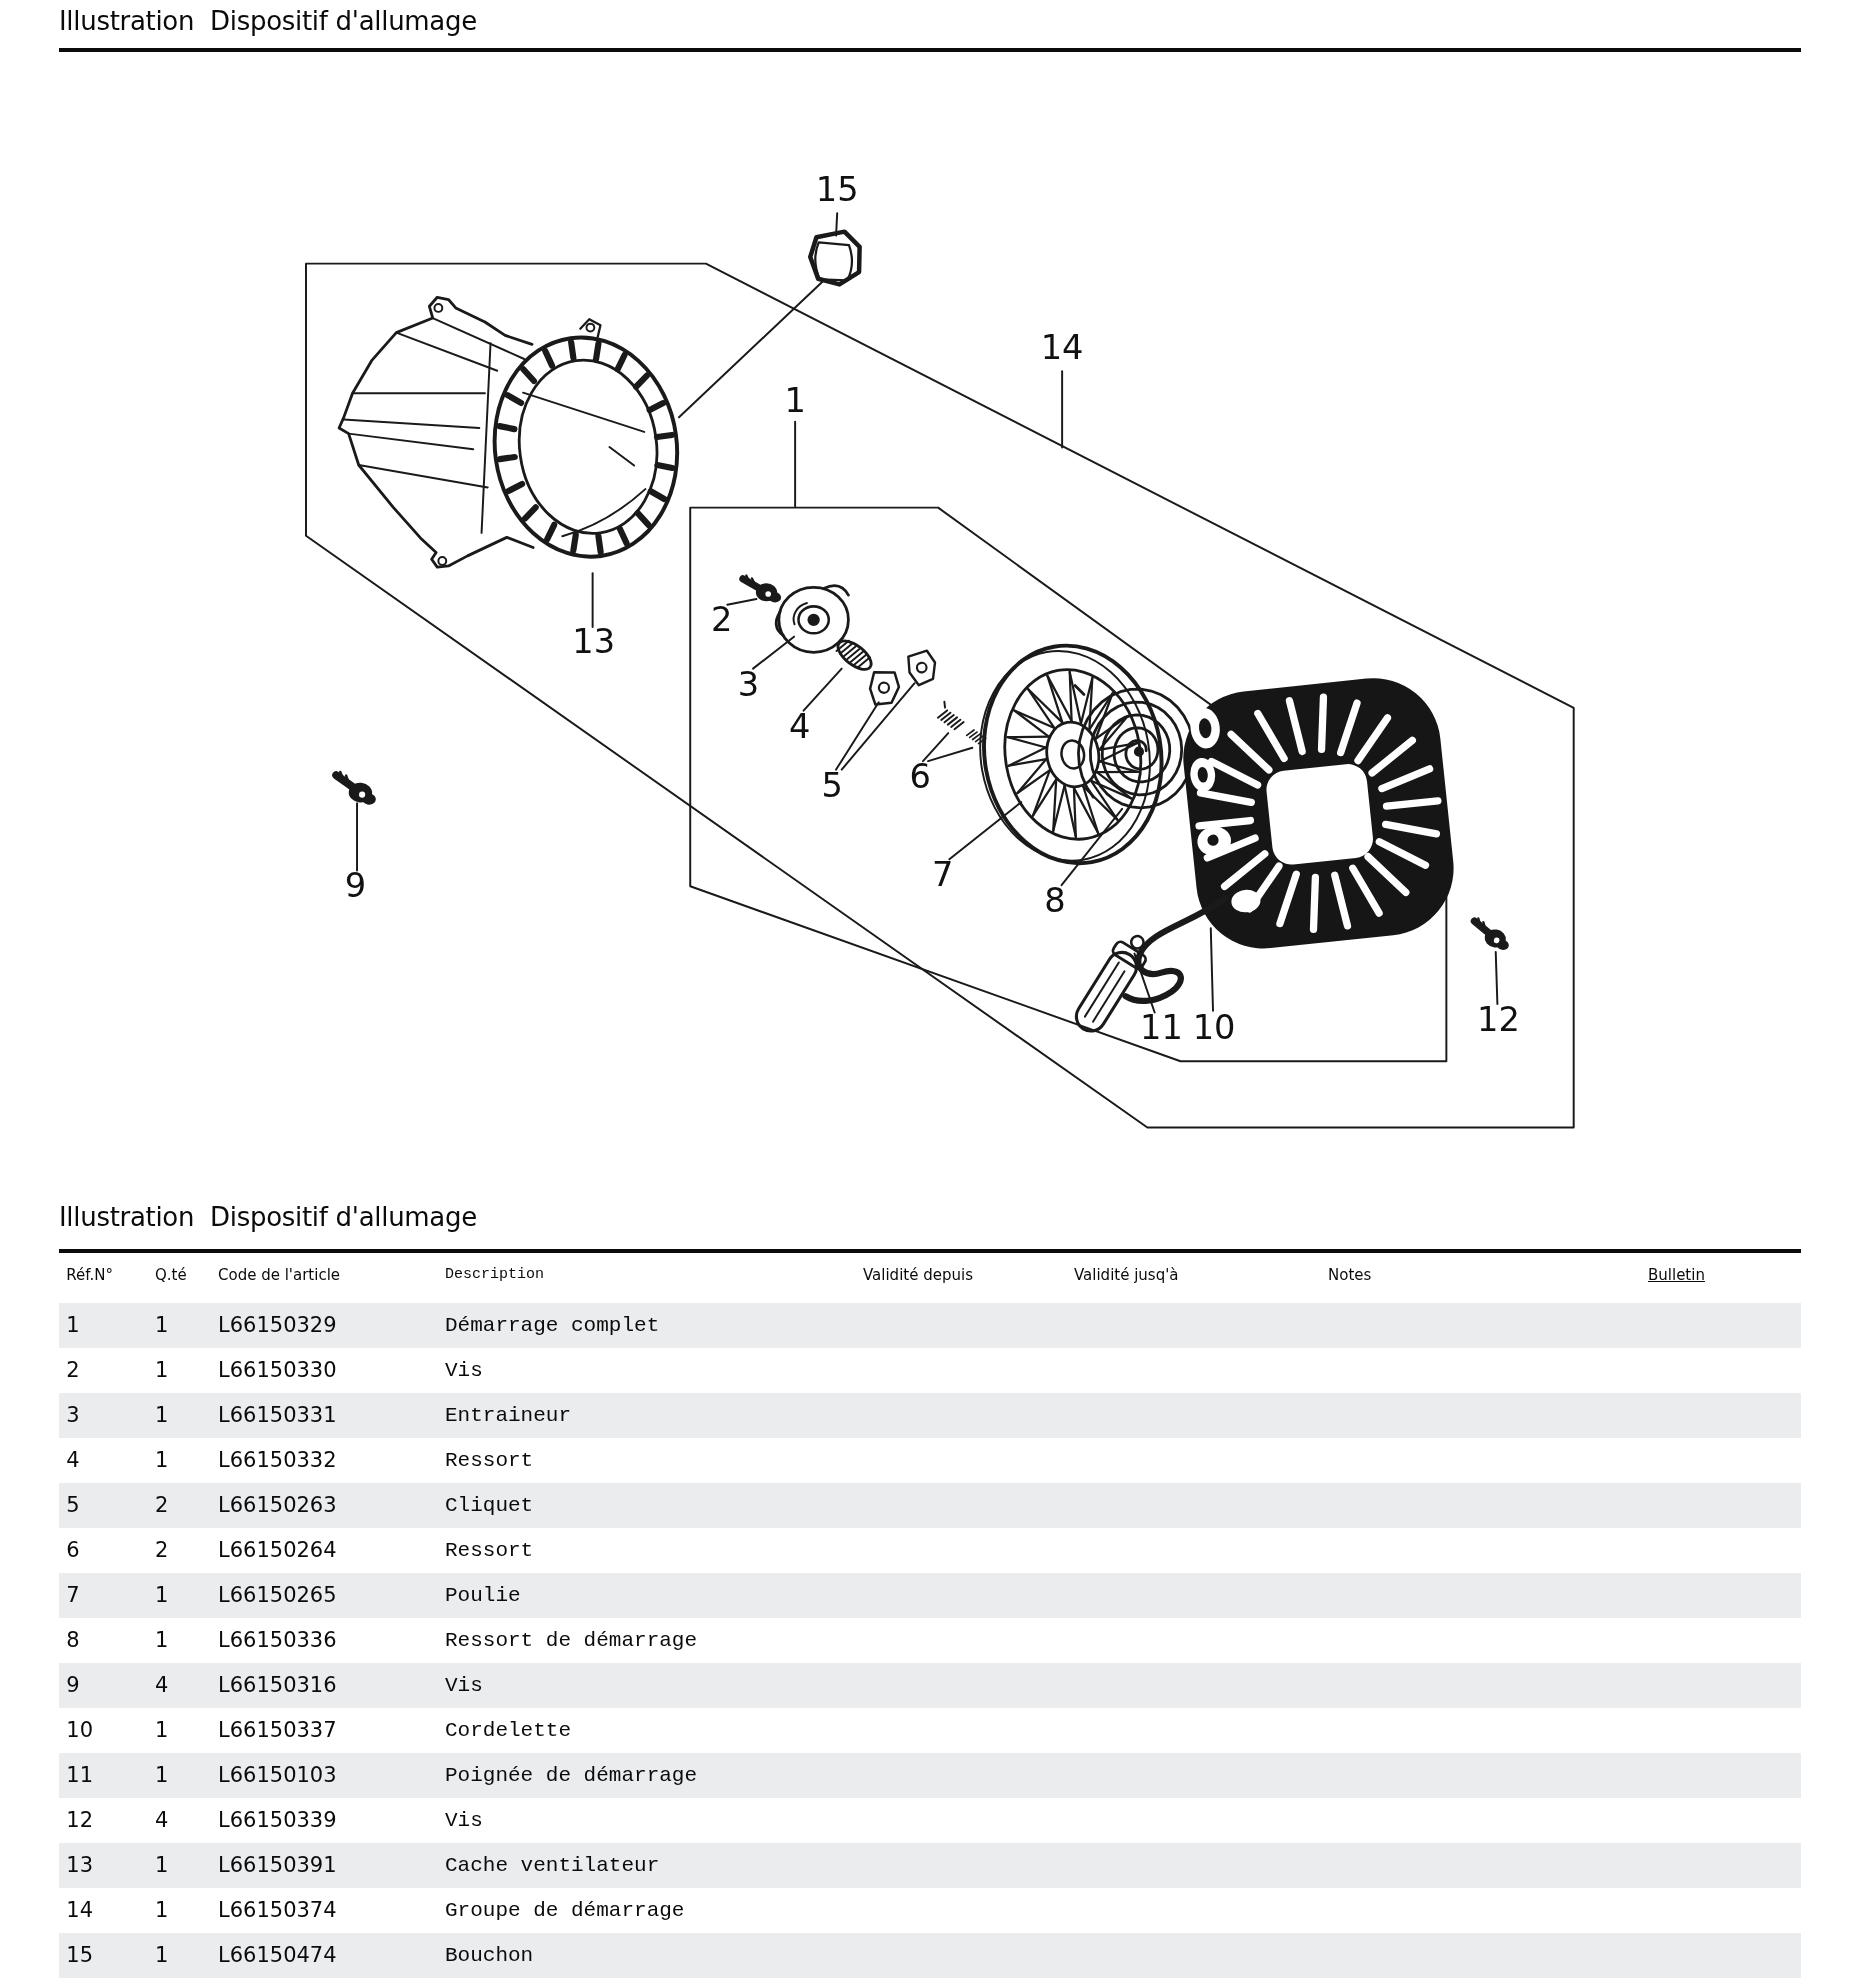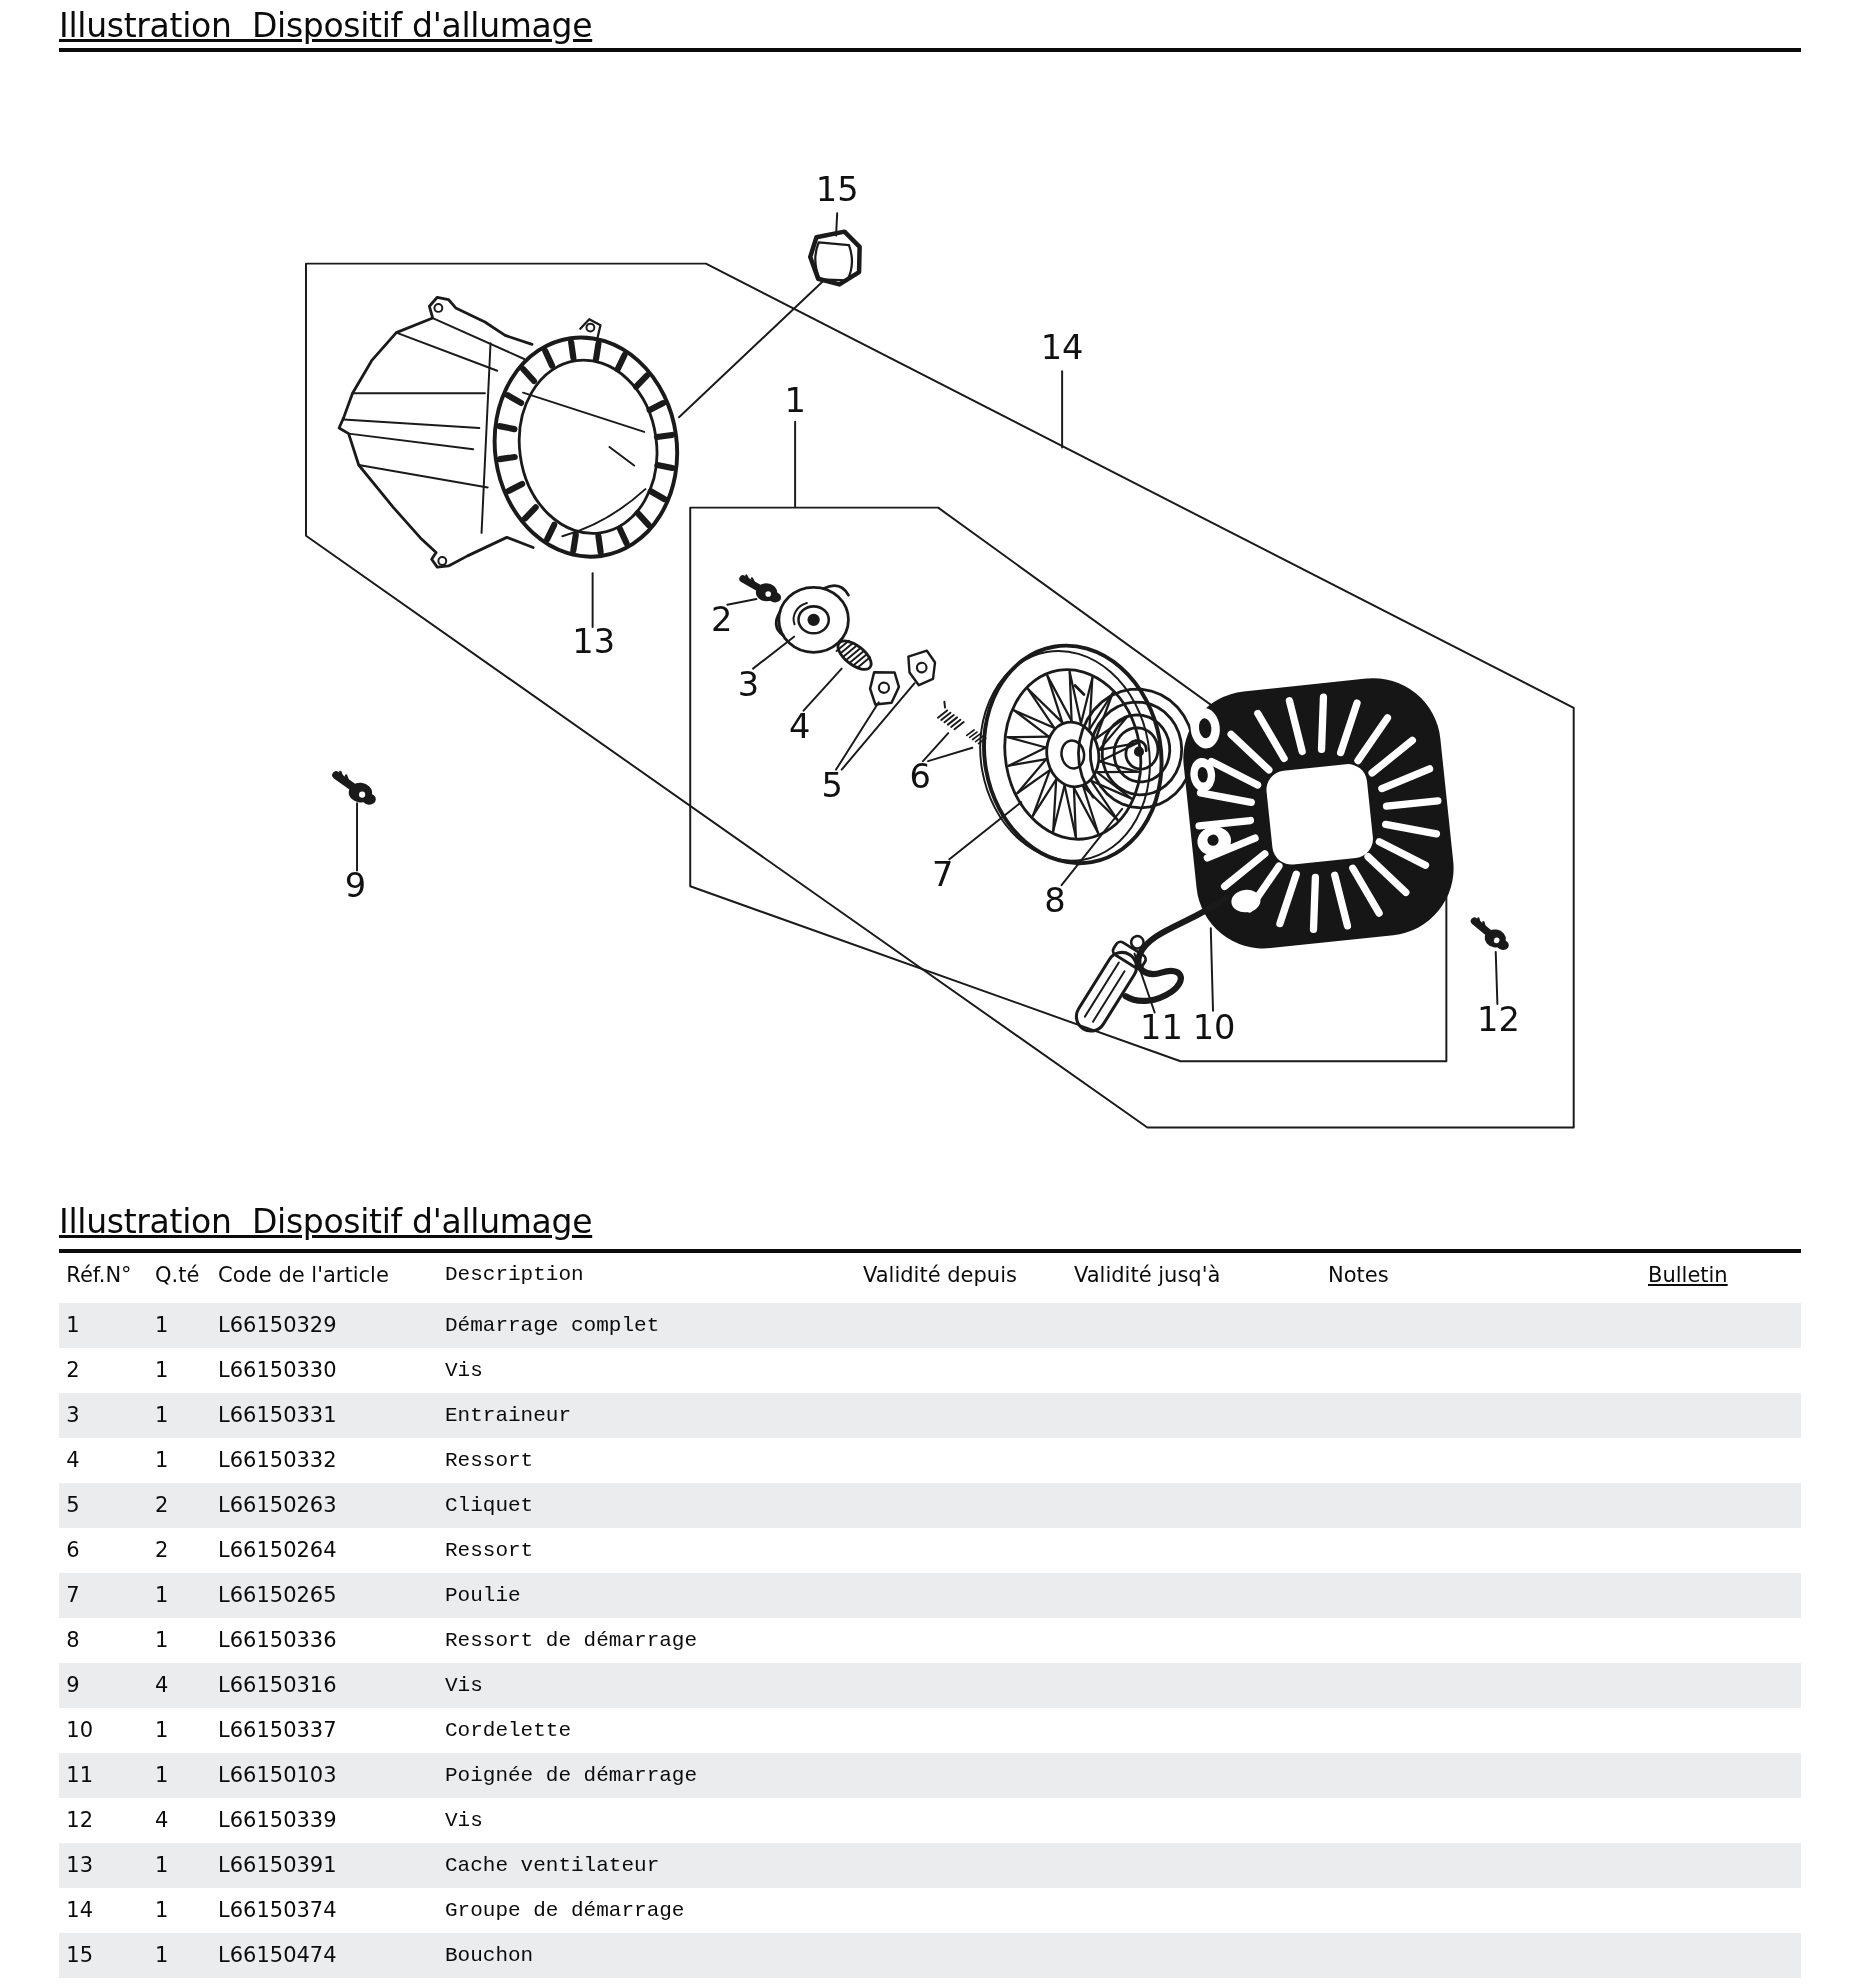--- a/index.html
+++ b/index.html
@@ -1,23 +1,23 @@
 <!DOCTYPE html>
 <html style="font-size:9px"><head>
 <meta charset="utf-8">
 <style>
   html,body{margin:0;padding:0;background:#fff;}
   .page{position:relative;width:1855px;height:1985px;background:#fff;overflow:hidden;
         font-family:"DejaVu Sans","Liberation Sans",sans-serif;color:#000;}
-  .title{position:absolute;left:59px;font-size:33px;font-weight:400;letter-spacing:-0.3px;
-         color:#0b0b0b;white-space:pre;text-decoration:underline;}
+  .title{position:absolute;left:59px;font-size:26px;font-weight:400;letter-spacing:-0.3px;
+         color:#0b0b0b;white-space:pre;}
   .rule{position:absolute;left:59px;width:1742px;height:3.9px;background:#0b0b0b;}
   #diagram{position:absolute;left:0;top:0;width:1855px;height:1206px;}
   .thead{position:absolute;left:59px;width:1742px;height:34px;}
-  .th{position:absolute;top:0;height:34px;line-height:34px;font-size:21px;color:#0b0b0b;white-space:nowrap;}
+  .th{position:absolute;top:0;height:34px;line-height:34px;font-size:15px;color:#0b0b0b;white-space:nowrap;}
   #table-rows{position:absolute;left:59px;top:1303px;width:1742px;}
   .row{position:relative;width:1742px;height:45px;background:#fff;}
   .row.alt{background:#ebecee;}
   .cell{position:absolute;top:0;height:45px;line-height:45px;font-size:21px;color:#0b0b0b;white-space:nowrap;}
   .c0{left:7.3px;} .c1{left:96px;text-align:right;} .c2{left:159px;} .c3{left:386px;font-family:Liberation Mono, monospace;}
   .c4{left:804px;} .c5{left:1015px;} .c6{left:1269px;} .c7{left:1589px;text-decoration:underline;}
 </style>
 </head>
 <body>
 

